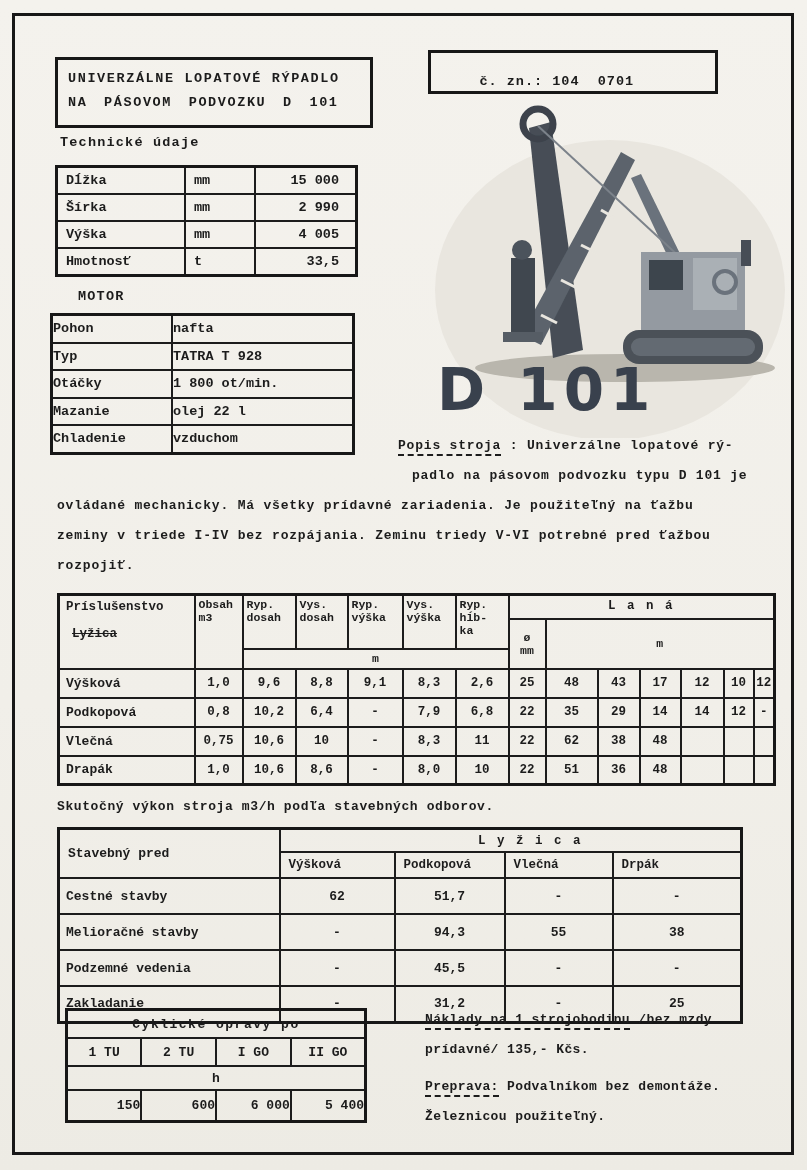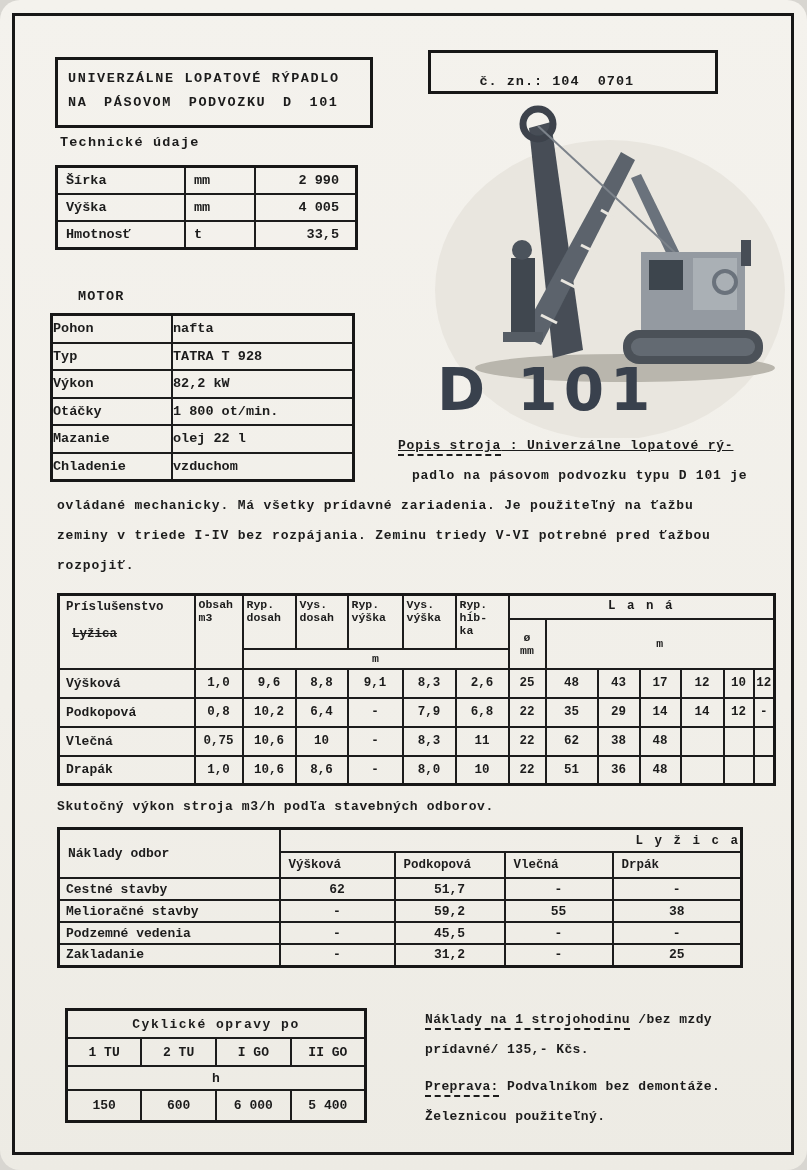--- a/index.html
+++ b/index.html
@@ -1,20 +1,20 @@
 <!DOCTYPE html>
 <html><head>
 <meta charset="utf-8">
 <style>
   html,body { margin:0; padding:0; background:#d8d6d1; }
   .page {
     position:relative; width:807px; height:1170px;
     background:linear-gradient(180deg,#f4f2ed 0%,#f1efe9 60%,#edebe4 100%);
     font-family:"Liberation Mono","DejaVu Sans Mono",monospace;
-    font-weight:700; color:#1c1c1c; overflow:hidden;border-radius:20px;
+    font-weight:700; color:#1c1c1c; overflow:hidden;
   }
   .frame { position:absolute; left:12px; top:13px; right:13px; bottom:15px; border:3px solid #171717; }
   .abs { position:absolute; }
 
   
   .title-box { left:55px; top:57px; width:302px; height:58px; border:3px solid #171717;
                padding:7px 0 0 10px; font-size:13.5px; line-height:24px; letter-spacing:1.6px; }
   .title-box .l2 { word-spacing:7px; }
   .ref-box { left:428px; top:50px; width:272px; height:32px; border:3px solid #171717;
              font-size:13.5px; padding:6px 0 0 12px; white-space:pre; letter-spacing:1px; }
@@ -48,33 +48,33 @@
   .acc .pre { white-space:pre-line; }
   .acc .top { vertical-align:top; text-align:left; padding:2px 0 0 3px;margin-top:12px; }
   .acc .c1 { vertical-align:top; text-align:left; padding:4px 0 0 6px; font-size:12.5px; line-height:15px; }
   .acc .c1 .strike { text-decoration:line-through; margin-top:12px; margin-left:6px; }
   .acc .lana { letter-spacing:2px; font-size:12.5px; }
   .acc td { text-align:center; }
   .acc td.name { text-align:left; padding-left:6px; font-size:13px; }
 
   
   .perf { left:57px; top:827px; width:683px; font-size:13px; }
-  .perf .gh { height:21px; letter-spacing:2px; text-align:right; padding-left:40px; font-size:12.5px; }
+  .perf .gh { height:21px; letter-spacing:2px; text-align:center; padding-left:40px; font-size:12.5px; }
   .perf th.sub { height:24px; text-align:left; padding-left:8px; font-size:12.5px; }
   .perf th.rowh { text-align:left; padding-left:8px; font-size:13px; }
-  .perf tr.d { height:22px;margin-top:8px; }
+  .perf tr.d { height:36px;margin-top:8px; }
   .perf td { text-align:center; }
   .perf td.name { text-align:left; padding-left:6px; }
 
   
   .rep { left:65px; top:1008px; width:302px; font-size:13px; }
   .rep .ttl { height:26px; text-align:center; letter-spacing:1.5px; }
   .rep .cols td { height:26px; text-align:center; }
   .rep .unit td { height:22px; text-align:center; }
-  .rep .vals td { height:29px; text-align:center; }
+  .rep .vals td { height:29px; text-align:right; }
 
   .caption { font-size:13px; letter-spacing:0.6px; white-space:pre; }
   .br-text { font-size:13px; letter-spacing:0.4px; white-space:pre; }
 </style>
 </head>
 <body>
 
 <div class="page">
   <div class="frame"></div>
 
@@ -84,20 +84,25 @@
   </div>
 
   <div class="abs ref-box">
     <span>č. zn.: 104  0701</span>
   </div>
 
   <div class="abs h-small" style="left:60px; top:135px;">Technické údaje</div>
 
   <table class="tb tech">
     <tbody>
+        <tr>
+      <td class="lbl">Dĺžka</td>
+      <td class="unit">mm</td>
+      <td class="val">15 000</td>
+    </tr>
     <tr>
       <td class="lbl">Šírka</td>
       <td class="unit">mm</td>
       <td class="val">2 990</td>
     </tr>
     <tr>
       <td class="lbl">Výška</td>
       <td class="unit">mm</td>
       <td class="val">4 005</td>
     </tr>
@@ -113,24 +118,20 @@
 
   <table class="tb motor">
     <tbody>
         <tr>
       <td class="lbl">Pohon</td>
       <td>nafta</td>
     </tr>
     <tr>
       <td class="lbl">Typ</td>
       <td>TATRA T 928</td>
-    </tr>
-    <tr>
-      <td class="lbl">Výkon</td>
-      <td>82,2 kW</td>
     </tr>
     <tr>
       <td class="lbl">Otáčky</td>
       <td>1 800 ot/min.</td>
     </tr>
     <tr>
       <td class="lbl">Mazanie</td>
       <td>olej 22 l</td>
     </tr>
     <tr>
@@ -173,21 +174,21 @@
       <rect x="198" y="230" width="140" height="34" rx="16" fill="#4b5158"></rect>
       <rect x="206" y="238" width="124" height="18" rx="9" fill="#646b72"></rect>
 
       <rect x="86" y="158" width="24" height="80" fill="#3f464f"></rect>
       <circle cx="97" cy="150" r="10" fill="#4b525b"></circle>
       <rect x="78" y="232" width="40" height="10" fill="#565d65"></rect>
     </g>
     <text x="12" y="310" font-size="58" font-weight="bold" font-family="DejaVu Sans, sans-serif" letter-spacing="6" fill="#39414d">D 101</text>
   </svg>
 
-  <div class="abs desc" style="left:398px; top:438px;text-decoration:underline;"><span class="dashed-u">Popis stroja</span><span> : Univerzálne lopatové rý-</span></div>
+  <div class="abs desc" style="left:398px; top:438px;"><span class="dashed-u">Popis stroja</span><span> : Univerzálne lopatové rý-</span></div>
   <div class="abs desc" style="left:412px; top:468px;">padlo na pásovom podvozku typu D 101 je</div>
   <div class="abs desc" style="left:57px; top:528px;">zeminy v triede I-IV bez rozpájania. Zeminu triedy V-VI potrebné pred ťažbou</div>
   <div class="abs desc" style="left:57px; top:498px;">ovládané mechanicky. Má všetky prídavné zariadenia. Je použiteľný na ťažbu</div>
   <div class="abs desc" style="left:57px; top:558px;">rozpojiť.</div>
 
   <table class="tb acc">
     <colgroup>
       <col style="width:136px">
         <col style="width:48px">
         <col style="width:53px">
@@ -306,40 +307,40 @@
   <table class="tb perf">
     <colgroup>
       <col style="width:221px">
         <col style="width:115px">
         <col style="width:110px">
         <col style="width:108px">
         <col style="width:129px">
     </colgroup>
     <tbody>
         <tr>
-      <th rowspan="2" class="rowh">Náklady odbor</th>
+      <th rowspan="2" class="rowh">Stavebný pred</th>
       <th colspan="4" class="gh">L y ž i c a</th>
     </tr>
     <tr>
       <th class="sub">Výšková</th>
       <th class="sub">Podkopová</th>
       <th class="sub">Vlečná</th>
       <th class="sub">Drpák</th>
     </tr>
     <tr class="d">
       <td class="name">Cestné stavby</td>
       <td>62</td>
       <td>51,7</td>
       <td>-</td>
       <td>-</td>
     </tr>
     <tr class="d">
       <td class="name">Melioračné stavby</td>
       <td>-</td>
-      <td>59,2</td>
+      <td>94,3</td>
       <td>55</td>
       <td>38</td>
     </tr>
     <tr class="d">
       <td class="name">Podzemné vedenia</td>
       <td>-</td>
       <td>45,5</td>
       <td>-</td>
       <td>-</td>
     </tr>

